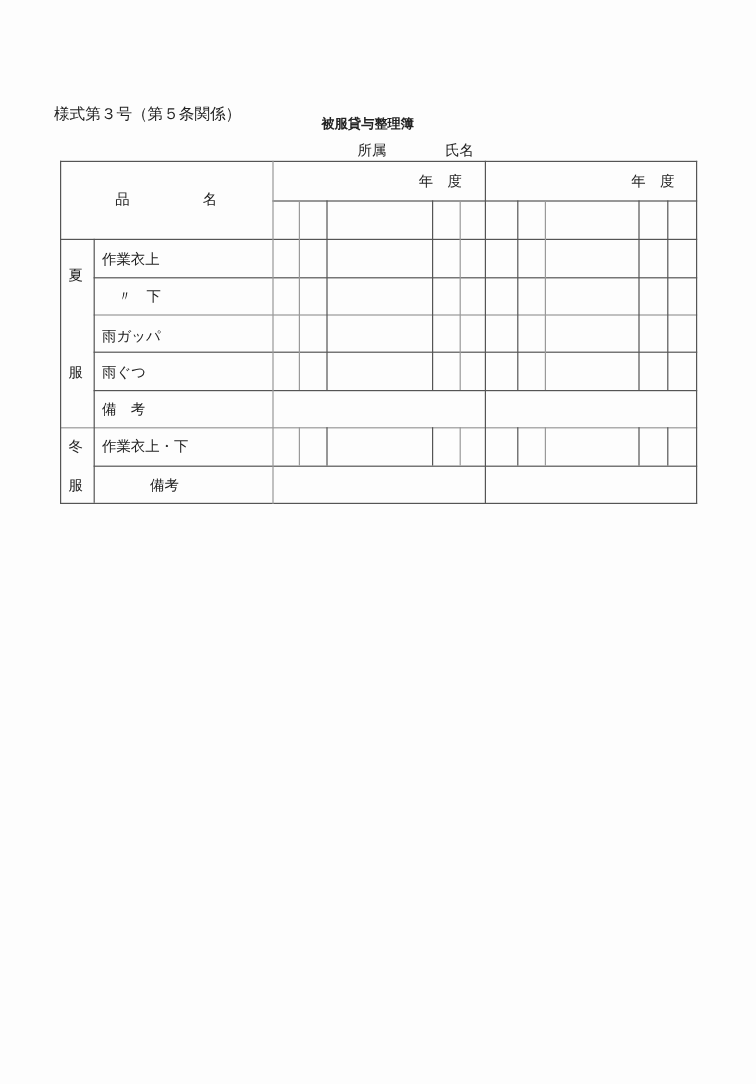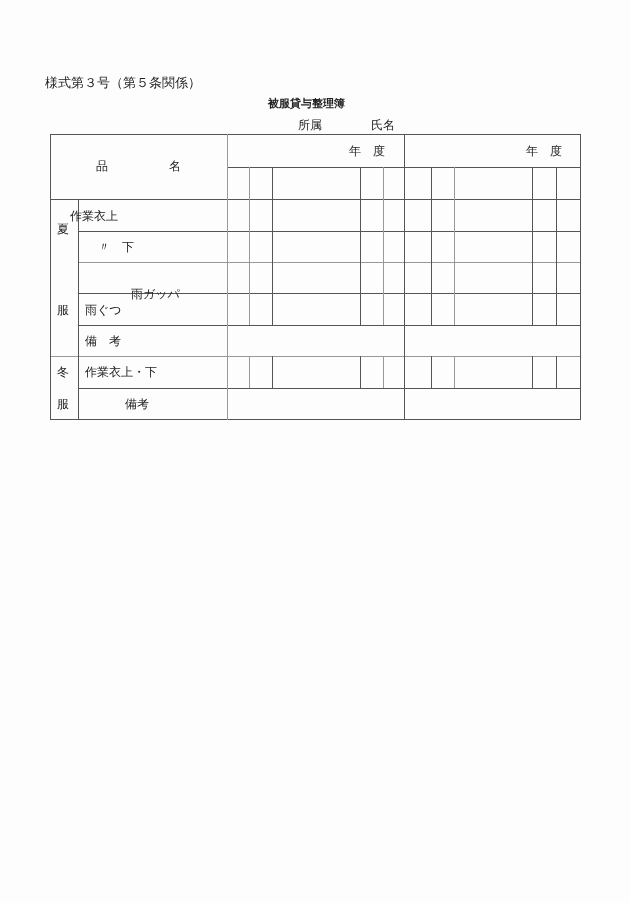--- a/index.html
+++ b/index.html
@@ -2,21 +2,21 @@
 <html><head>
 <meta charset="utf-8">
 <style>
   html, body { margin:0; padding:0; }
   body {
     width:630px; height:903px; background:#fdfdfd; position:relative;
     font-family:"DejaVu Serif","Liberation Serif",serif; color:#222;
     overflow:hidden;
   }
   .abs { position:absolute; }
-  #form-label { left:45px; top:74px; font-size:13px; }
+  #form-label { left:45px; top:86px; font-size:13px; }
   #doc-title { left:268px; top:96px; font-size:11px; font-weight:bold; }
   #affil-label { left:298px; top:117px; font-size:12px; }
   #name-label { left:371px; top:117px; font-size:12px; }
 
   .grid { position:absolute; left:0; top:0; width:630px; height:903px; }
   .ln { position:absolute; background:#555; }
   .h { height:1px; }
   .v { width:1px; }
   .lt { background:#999; }
 
@@ -73,20 +73,20 @@
   <div class="txt" style="left:349px;top:143px;">年</div>
   <div class="txt" style="left:373px;top:143px;">度</div>
   <div class="txt" style="left:526px;top:143px;">年</div>
   <div class="txt" style="left:550px;top:143px;">度</div>
 
   <div class="txt" style="left:57px;top:221px;">夏</div>
   <div class="txt" style="left:57px;top:302px;">服</div>
   <div class="txt" style="left:57px;top:364px;">冬</div>
   <div class="txt" style="left:57px;top:396px;">服</div>
 
-  <div class="txt" style="left:70px;top:208px;">作業衣上</div>
+  <div class="txt" style="left:85px;top:208px;">作業衣上</div>
   <div class="txt" style="left:98px;top:239px;">〃　下</div>
-  <div class="txt" style="left:85px;top:286px;margin-left:46px;">雨ガッパ</div>
+  <div class="txt" style="left:85px;top:272px;">雨ガッパ</div>
   <div class="txt" style="left:85px;top:302px;">雨ぐつ</div>
   <div class="txt" style="left:85px;top:333px;">備　考</div>
   <div class="txt" style="left:85px;top:364px;text-align:center;">作業衣上・下</div>
   <div class="txt" style="left:85px;top:396px;margin-left:40px;">備考</div>
 </div>
 
 </body></html>

